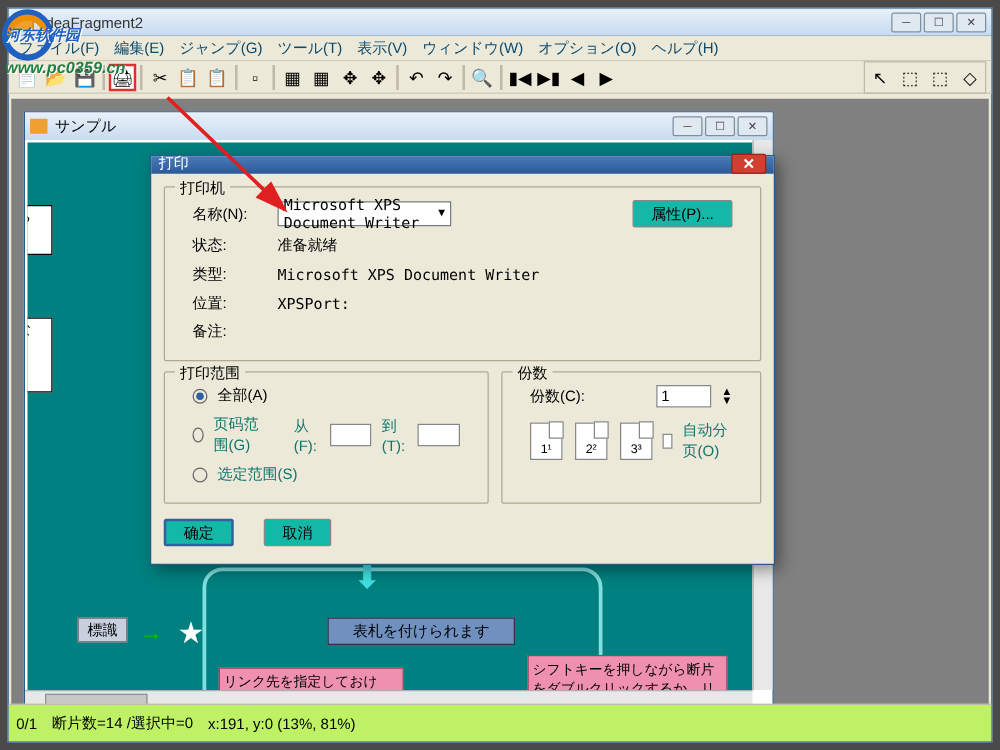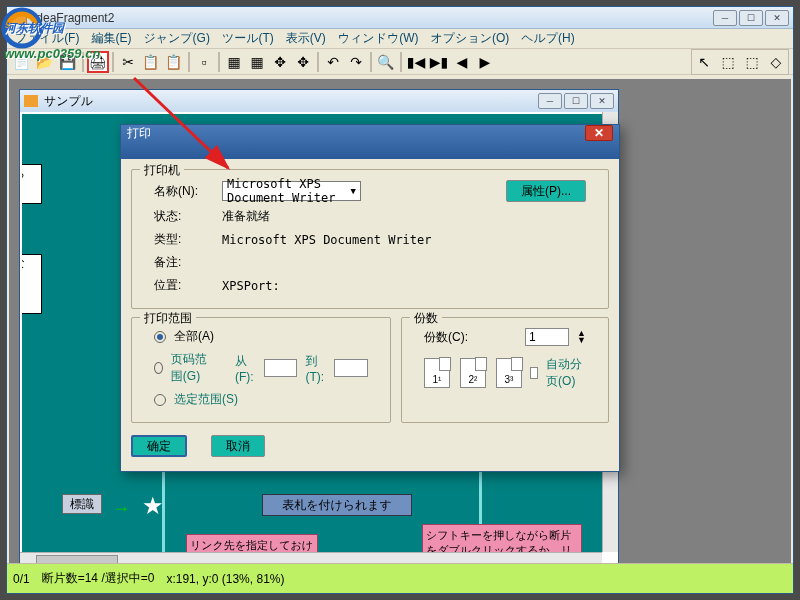--- a/index.html
+++ b/index.html
@@ -26,21 +26,21 @@
 .scroll-h{position:absolute;left:0;right:16px;bottom:0;height:16px;background:#e8e8e8;border-top:1px solid #b0b0b0}
 .scroll-h::after{content:"";position:absolute;left:16px;top:2px;width:80px;height:12px;background:#c8c8c8;border:1px solid #909090}
 .shape-box{position:absolute;background:#fff;border:1px solid #000}
 .tag{position:absolute;left:40px;top:380px;width:40px;height:20px;background:#c8d0e0;border:1px solid #666;display:flex;align-items:center;justify-content:center}
 .star{position:absolute;left:120px;top:378px;color:#fff;font-size:24px}
 .blue-box{position:absolute;left:240px;top:380px;width:150px;height:22px;background:#7090c0;border:1px solid #334;display:flex;align-items:center;justify-content:center;color:#000}
 .pink-box{position:absolute;background:#f090b0;border:1px solid #a04060;padding:3px;color:#000;font-size:11px}
 .arrow-dn{position:absolute;left:260px;top:330px;color:#40e0e0;font-size:28px}
 .statusbar{position:absolute;left:0;right:0;bottom:0;height:30px;background:#bef264;display:flex;align-items:center;padding:0 6px;border-top:1px solid #c0b8a8;gap:12px}
 .dialog{position:absolute;left:120px;top:124px;width:500px;background:#ece9d8;border:1px solid #2a5a8a;box-shadow:4px 4px 12px rgba(0,0,0,.4)}
-.dlg-title{height:34px;background:linear-gradient(#4a7ab8,#2a5a98);display:flex;align-items:flex-start;padding:0 6px;color:#fff}
+.dlg-title{height:14px;background:linear-gradient(#4a7ab8,#2a5a98);display:flex;align-items:flex-end;padding:0 6px;color:#fff}
 .dlg-close{margin-left:auto;width:28px;height:16px;background:#d04030;border:1px solid #a02010;border-radius:2px;display:flex;align-items:center;justify-content:center;color:#fff;font-weight:bold}
 .dlg-body{padding:10px}
 .group{border:1px solid #b0a890;border-radius:2px;padding:10px 22px 8px;margin-bottom:8px;position:relative}
 .group-lbl{position:absolute;top:-8px;left:8px;background:#ece9d8;padding:0 4px}
 .row{display:flex;align-items:center;margin-bottom:6px;gap:8px}
 .lbl{width:60px}
 .combo{flex:1;max-width:240px;height:20px;background:#fff;border:1px solid #7a7a7a;display:flex;align-items:center;padding:0 4px;font-family:monospace}
 .combo::after{content:"▼";margin-left:auto;font-size:9px}
 .btn{height:22px;padding:0 14px;background:#14b8a6;border:1px solid #888;border-radius:2px;display:flex;align-items:center}
 .val{font-family:monospace}
@@ -133,21 +133,21 @@
       </div>
       <div class="doc-cv">
         <div class="shape-box" style="left:-10px;top:50px;width:30px;height:40px">ち</div>
         <div class="shape-box" style="left:-10px;top:140px;width:30px;height:60px">な</div>
         <div style="position:absolute;left:140px;top:340px;width:320px;height:130px;border:3px solid #80e0e0;border-radius:16px"></div>
         <div class="arrow-dn">⬇</div>
         <div class="tag">標識</div>
         <span style="position:absolute;left:90px;top:382px;color:#0c0;font-size:18px">→</span>
         <div class="star">★</div>
         <div class="blue-box">表札を付けられます</div>
-        <div class="pink-box" style="left:164px;top:420px;width:132px">リンク先を指定しておけ</div>
+        <div class="pink-box" style="left:153px;top:420px;width:148px">リンク先を指定しておけ</div>
         <div class="pink-box" style="left:400px;top:410px;width:160px">シフトキーを押しながら断片をダブルクリックするか、リン</div>
       </div>
       <div class="scroll-v"></div>
       <div class="scroll-h"></div>
     </div>
   </div>
 
   <div class="statusbar">
     <span>0/1</span>
     <span>断片数=14 /選択中=0</span>
@@ -171,25 +171,25 @@
       </div>
       <div class="row">
           <span class="lbl">状态:</span>
           <span class="val">准备就绪</span>
         </div>
       <div class="row">
           <span class="lbl">类型:</span>
           <span class="val">Microsoft XPS Document Writer</span>
         </div>
       <div class="row">
-          <span class="lbl">备注:</span>
-        </div>
-      <div class="row">
           <span class="lbl">位置:</span>
           <span class="val">XPSPort:</span>
+        </div>
+      <div class="row">
+          <span class="lbl">备注:</span>
         </div>
     </div>
 
     <div class="two-col">
       <div class="group">
         <div class="group-lbl">打印范围</div>
         <div class="row">
             <span class="radio on"></span>
             <span>全部(A)</span>
           </div>

